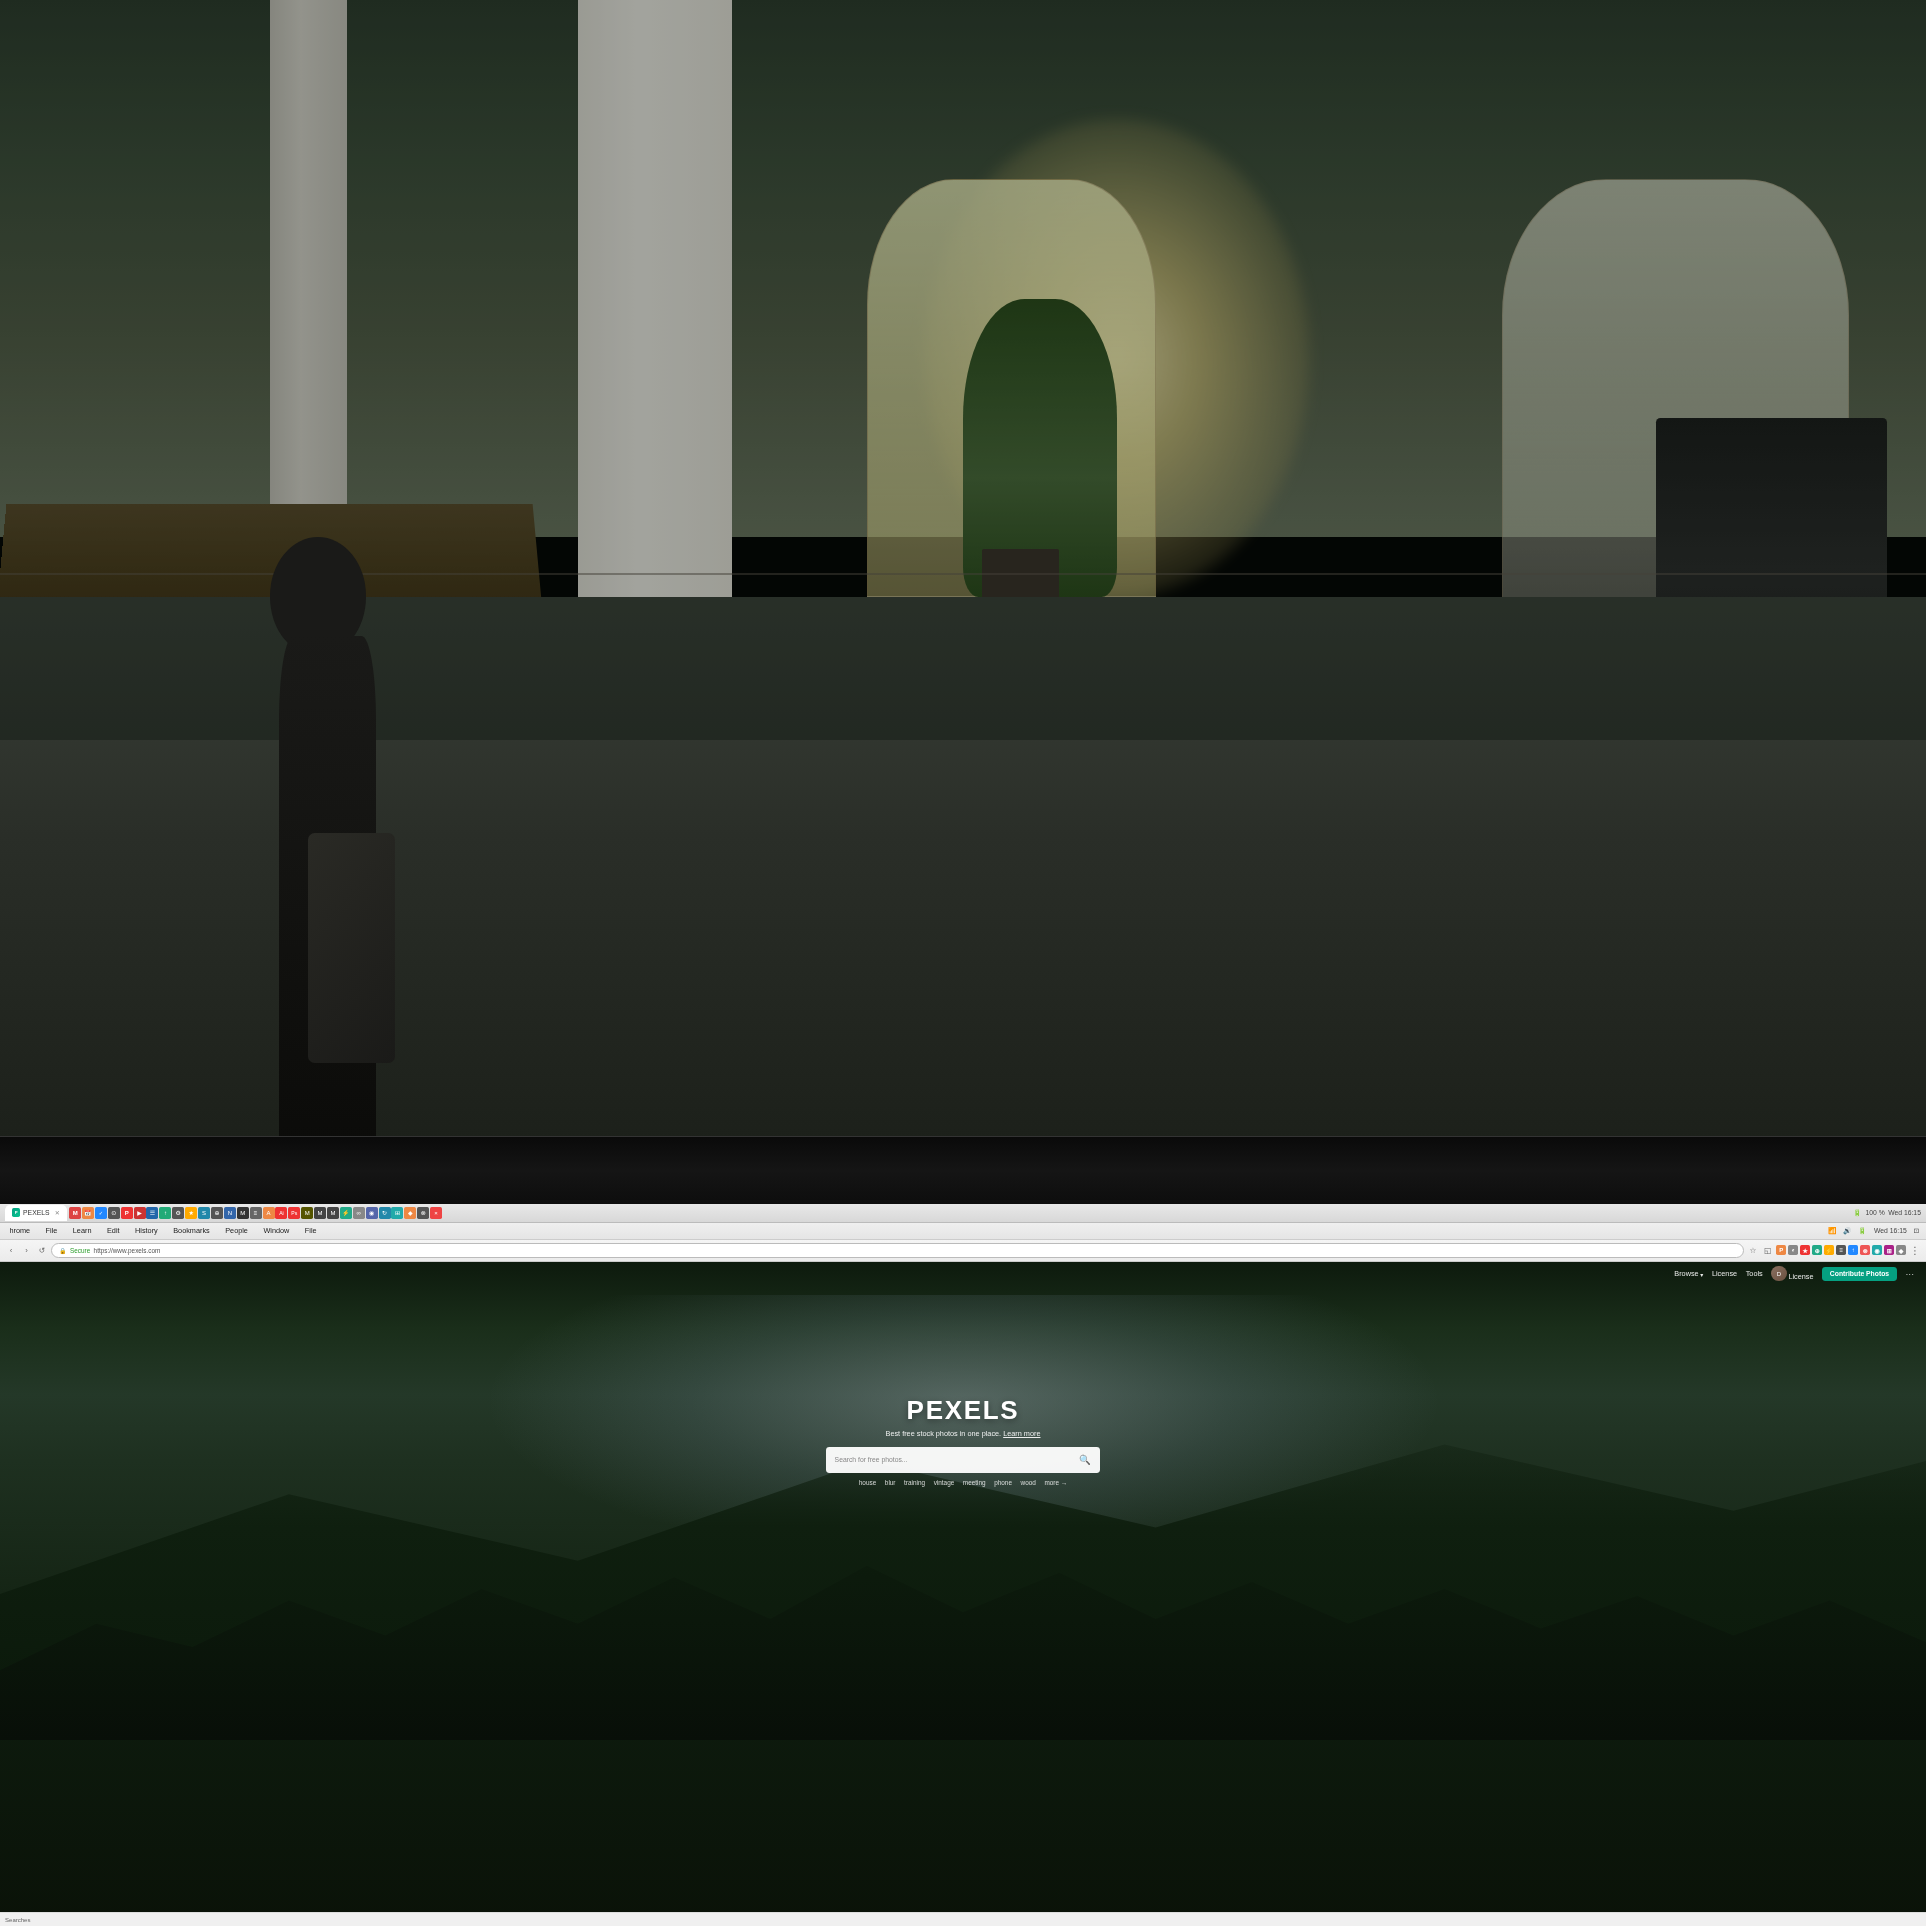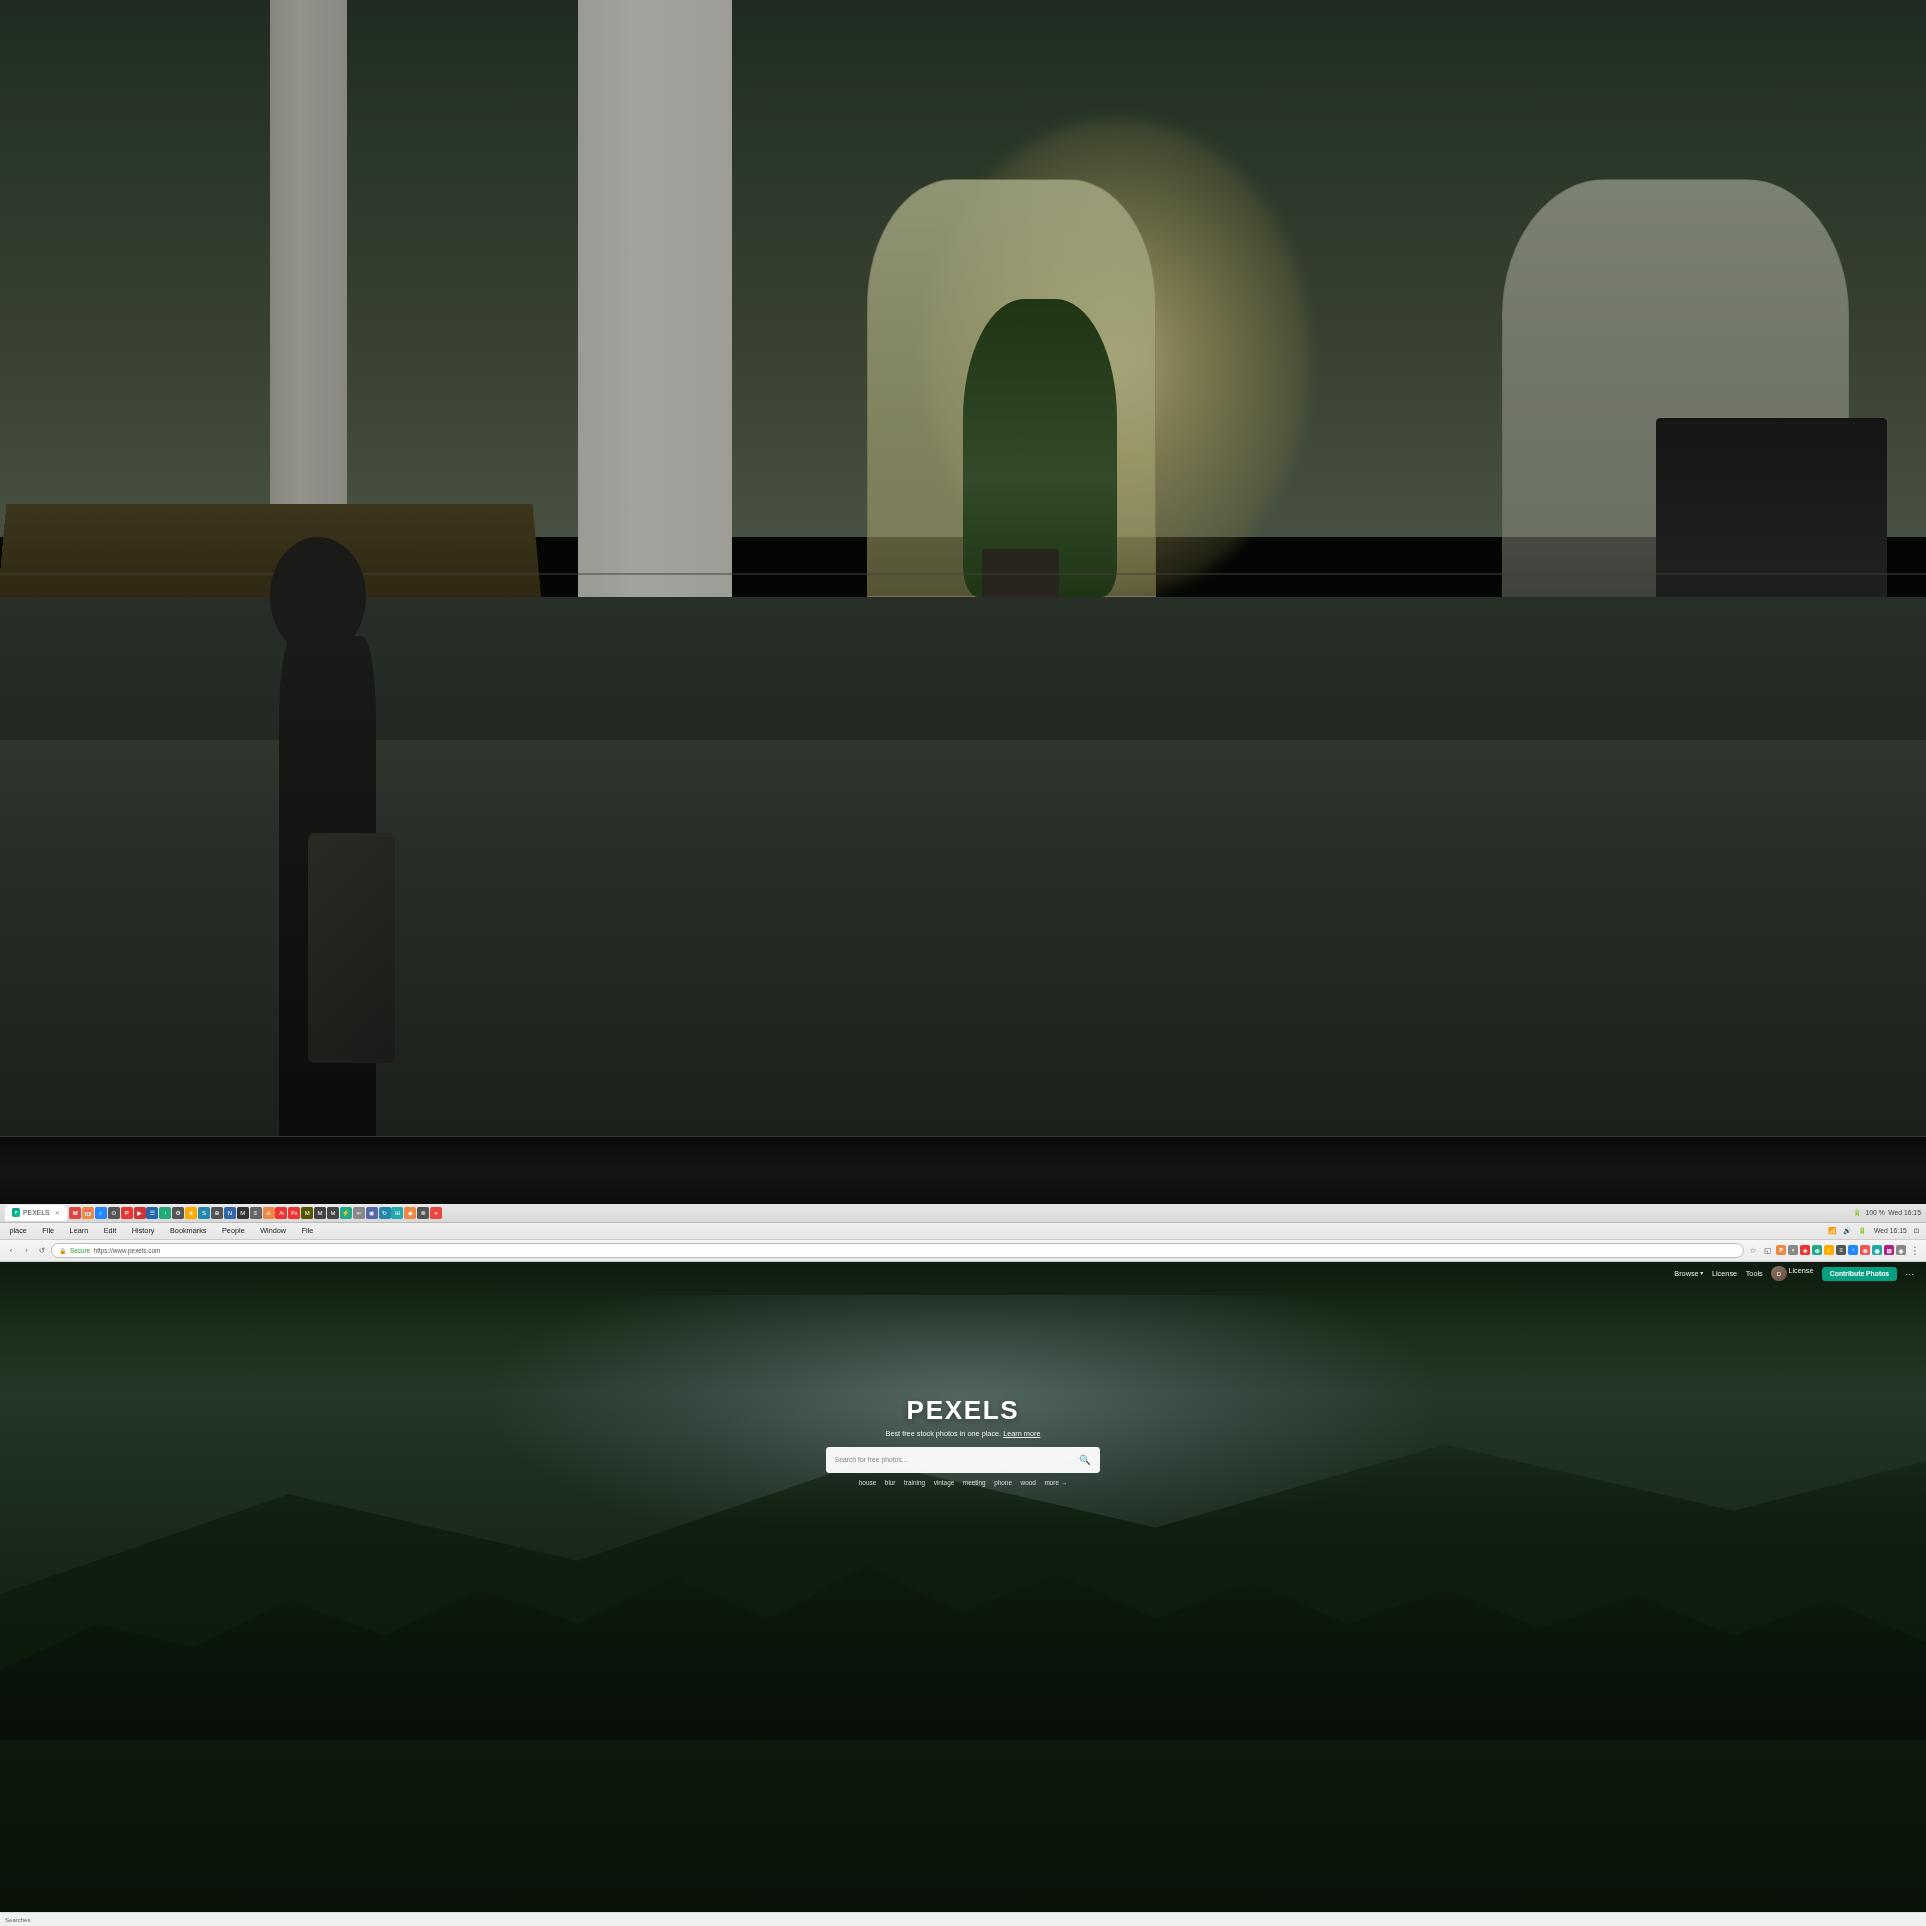--- a/index.html
+++ b/index.html
@@ -446,21 +446,21 @@
 
     .pexels-nav-spacer {
       flex: 1;
     }
 
     .pexels-nav-item {
       font-size: 7.3px;
       color: rgba(255,255,255,0.9);
       cursor: pointer;
       display: flex;
-      align-items: flex-start;
+      align-items: flex-end;
       gap: 1.7px;
     }
 
     .pexels-avatar {
       width: 15.4px;
       height: 15.4px;
       border-radius: 50%;
       background: linear-gradient(135deg, #8a7060, #6a5040);
       display: flex;
       align-items: center;
@@ -735,21 +735,21 @@
       </div>
     </div>
     <div class="os-bar-right">
       <span>🔋</span>
       <span>100 %</span>
       <span>Wed 16:15</span>
     </div>
   </div>
 
   <div class="menu-bar">
-    <span class="menu-item">place</span>
+    <span class="menu-item">hrome</span>
     <span class="menu-item">File</span>
     <span class="menu-item">Learn</span>
     <span class="menu-item">Edit</span>
     <span class="menu-item">History</span>
     <span class="menu-item">Bookmarks</span>
     <span class="menu-item">People</span>
     <span class="menu-item">Window</span>
     <span class="menu-item">File</span>
     <div class="menu-bar-right">
       <span>📶</span>

